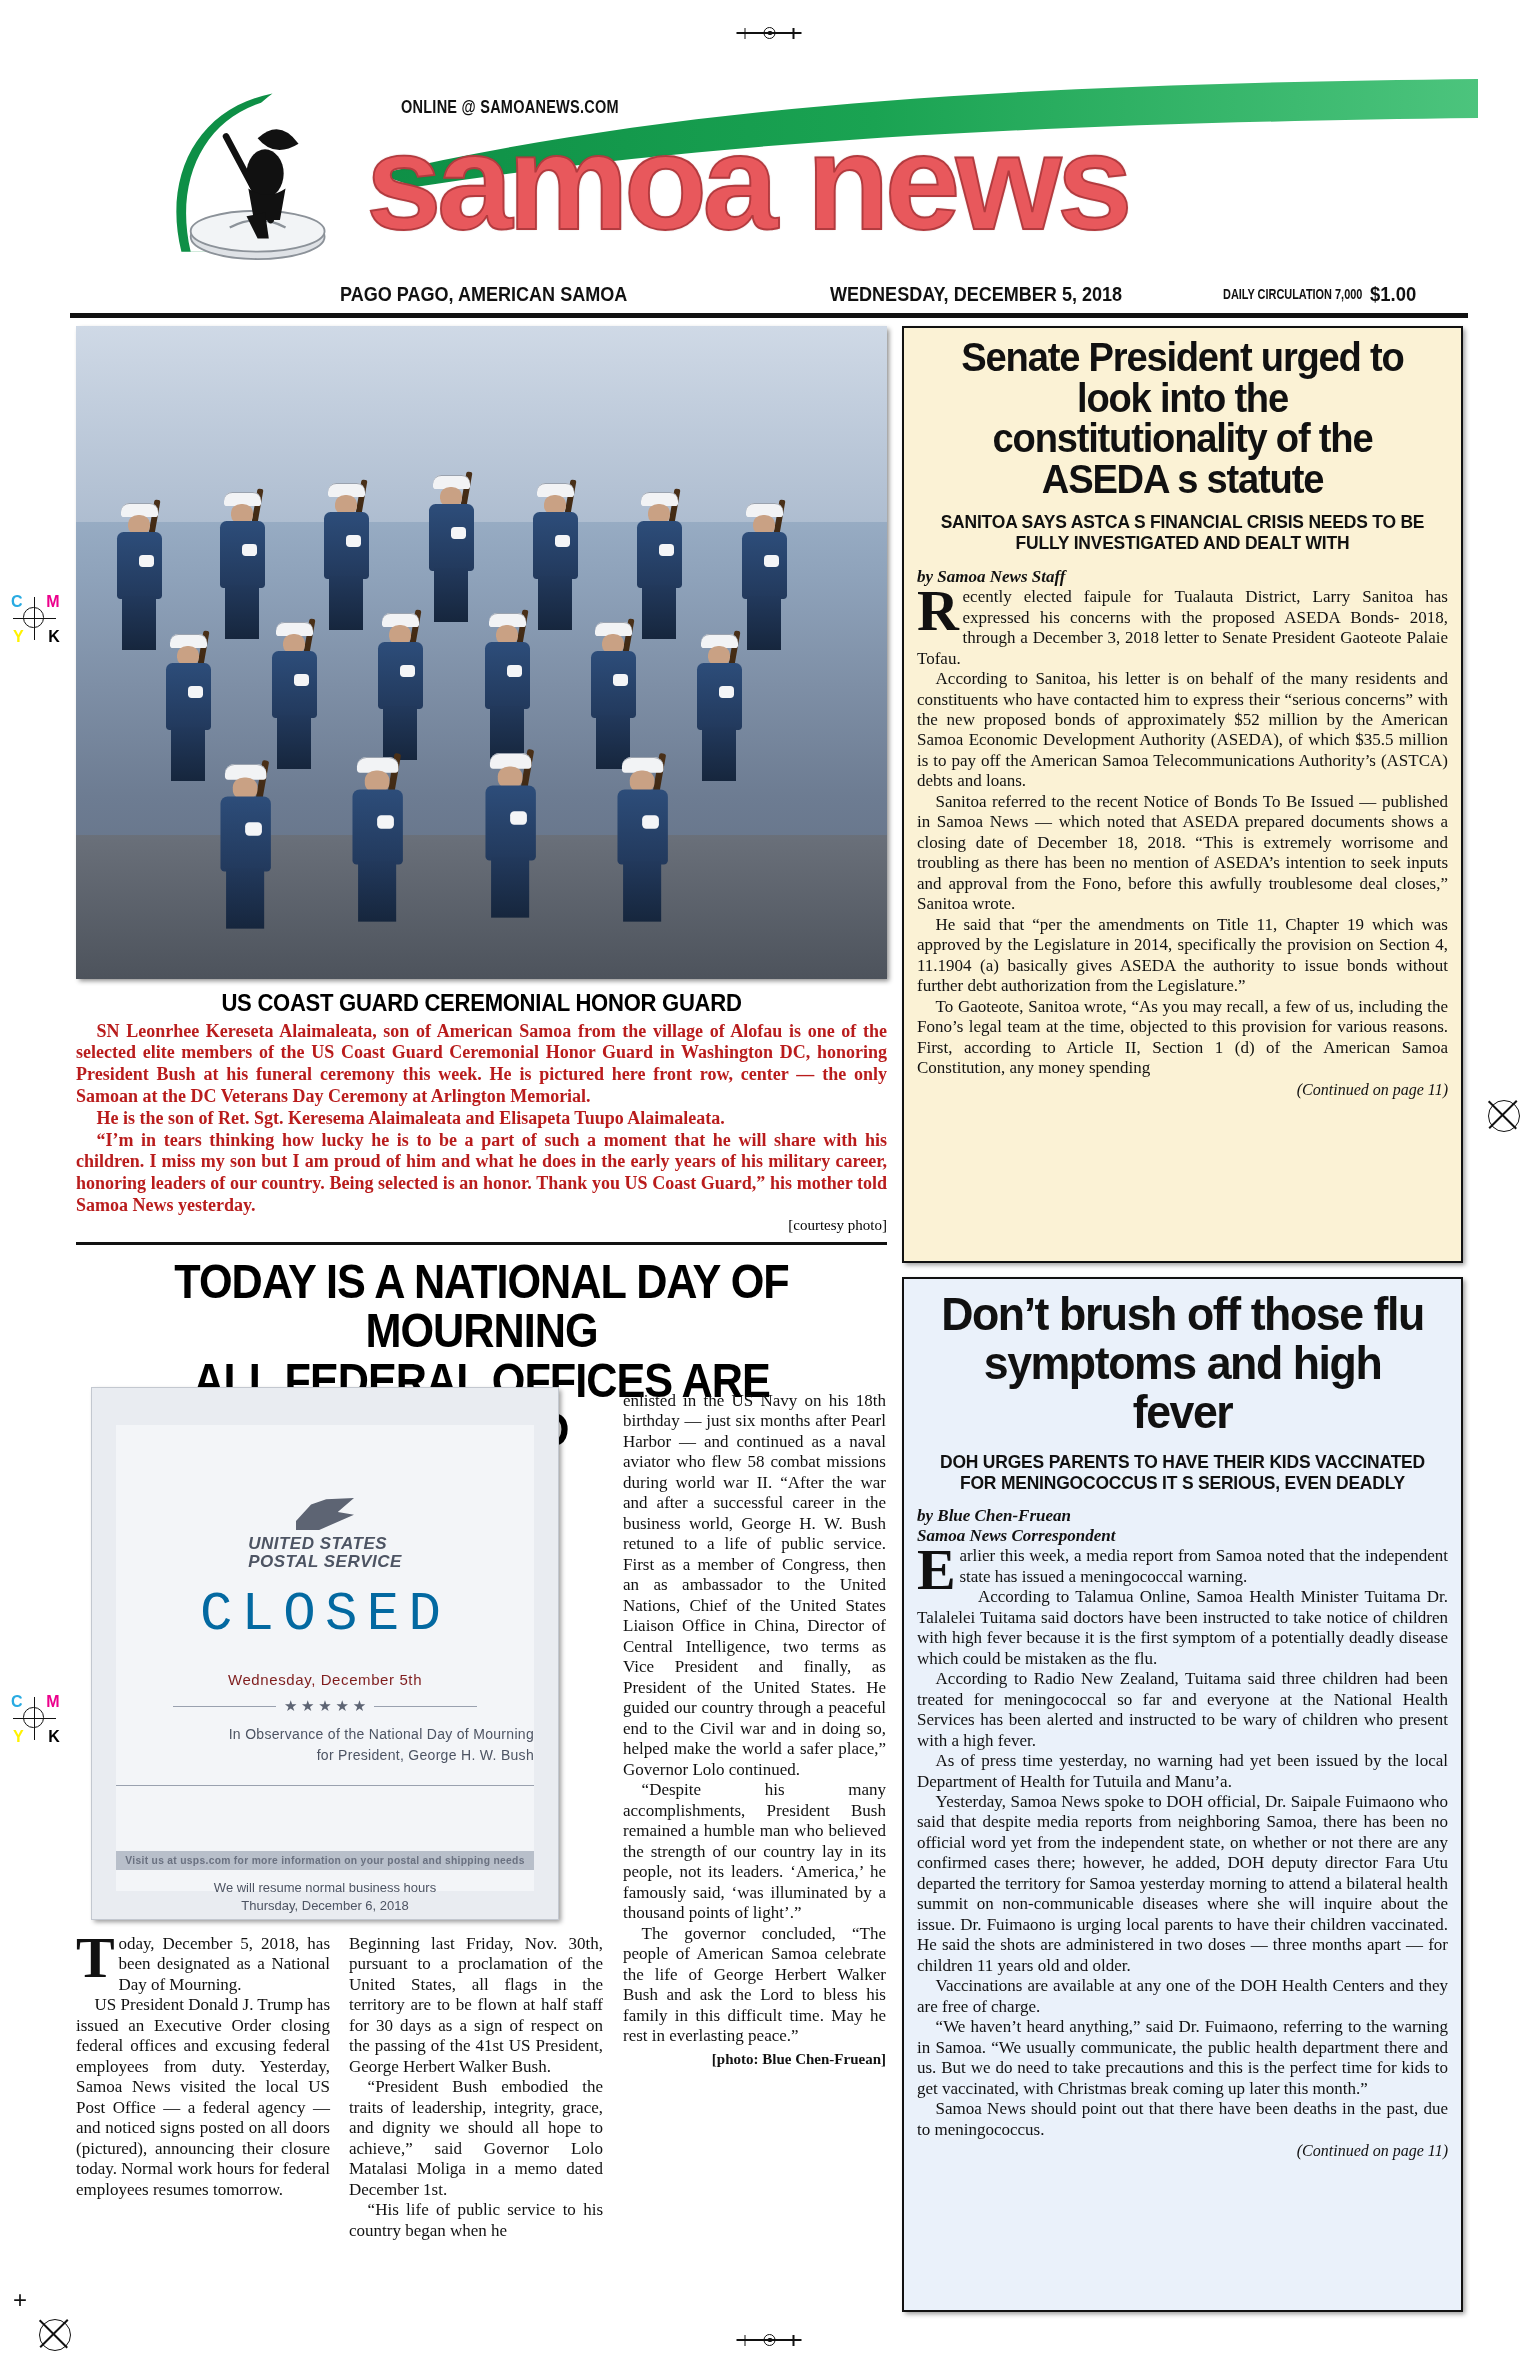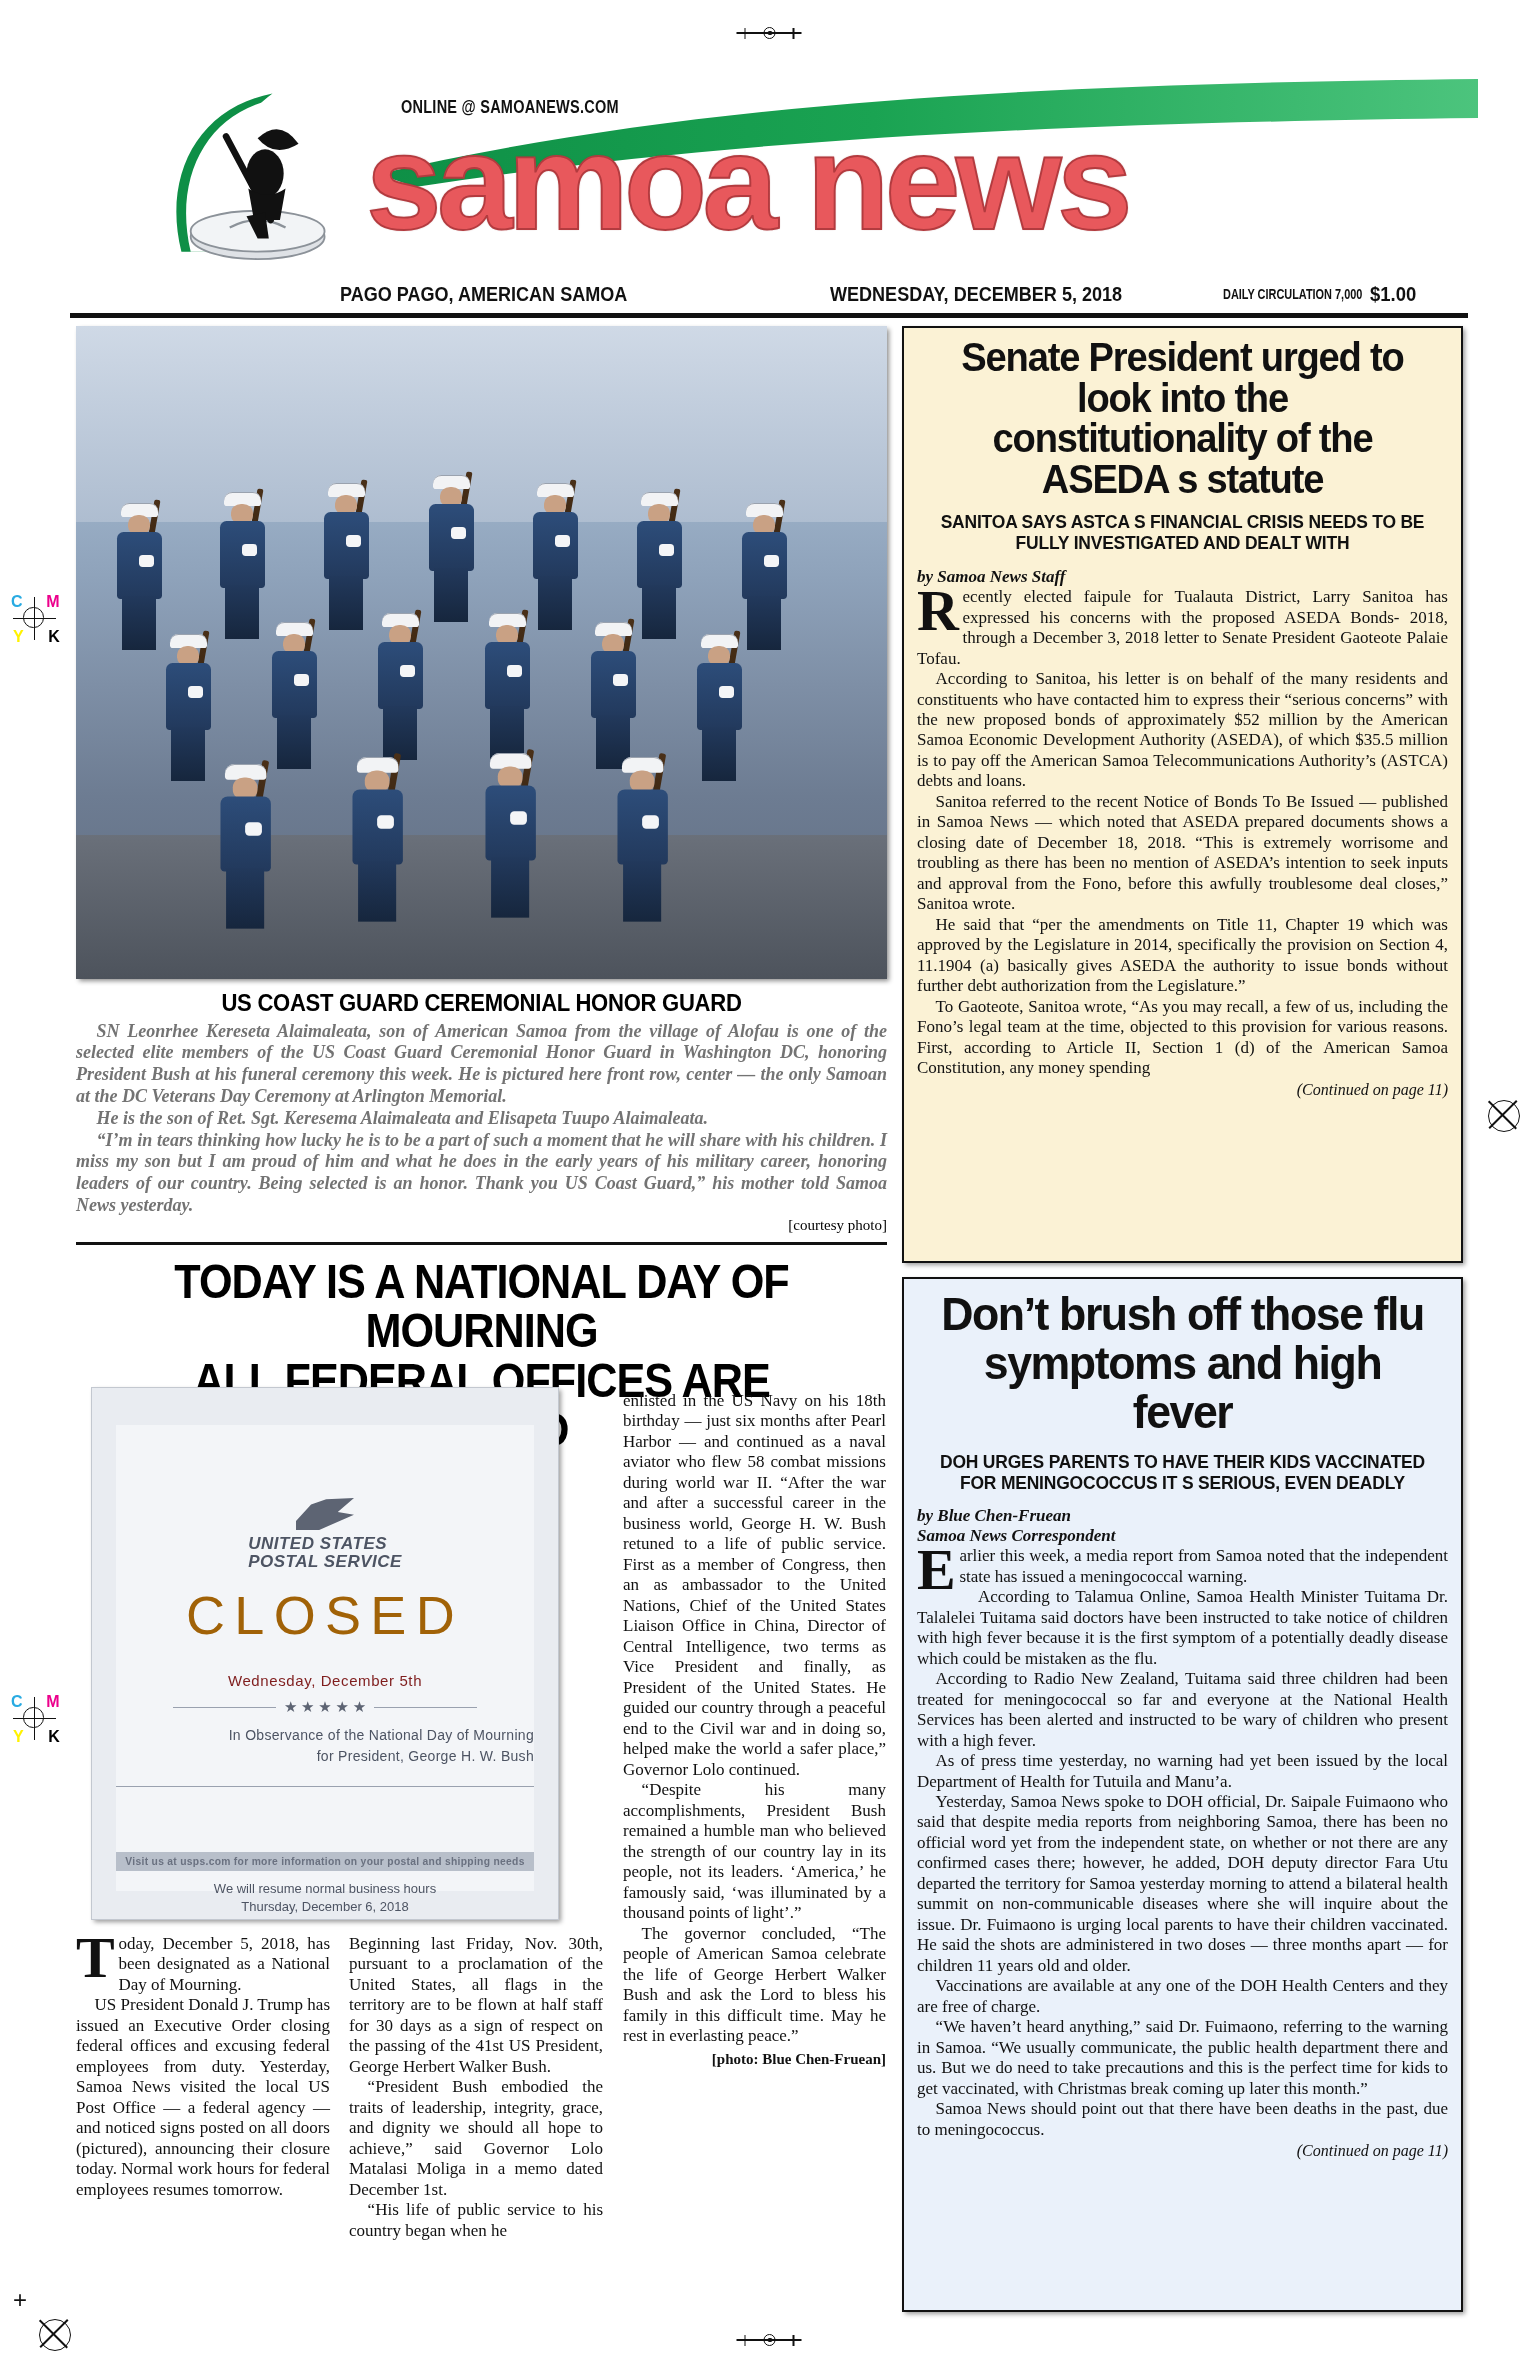--- a/index.html
+++ b/index.html
@@ -58,21 +58,21 @@
   .gfig{position:absolute;width:52px;}
   .gfig .cap{position:absolute;left:7.5px;top:0;width:37px;height:14px;background:#f2f3f5;border-radius:8.4px 8.4px 2.8px 2.8px;box-shadow:0 0.9px 0 #9aa2ae inset;}
   .gfig .face{position:absolute;left:15px;top:12px;width:22.4px;height:19.6px;background:#c9a184;border-radius:45%;}
   .gfig .body{position:absolute;left:3.7px;top:29px;width:45px;height:67px;background:linear-gradient(#2d4d7a,#22395c);border-radius:6.5px 6.5px 3.7px 3.7px;}
   .gfig .legs{position:absolute;left:9.3px;top:93px;width:34px;height:54px;background:linear-gradient(#22395c,#16263d);}
   .gfig .rifle{position:absolute;left:32px;top:-3.7px;width:5.6px;height:110px;background:linear-gradient(#4a3018,#2b1b0c);transform:rotate(10deg);border-radius:1.9px;}
   .gfig .glove{position:absolute;left:26px;top:52px;width:15px;height:12px;background:#f4f5f7;border-radius:3.7px;}
 
   .photo-caption{position:absolute;left:76px;top:990px;width:811px;}
   .cap-head{font-family:"Liberation Sans",sans-serif;font-weight:bold;font-size:23px;text-align:center;letter-spacing:-0.3px;color:#000;margin-bottom:3.7px;transform:scaleX(.96);}
-  .cap-body{font-family:"Liberation Serif",serif;font-style:italic;font-weight:bold;font-size:18px;line-height:1.21;text-align:justify;color:#737373;}
+  .cap-body{font-family:"Liberation Serif",serif;font-weight:bold;font-size:18px;line-height:1.21;text-align:justify;color:#b91c1c;}
   .cap-body p{margin:0;text-indent:20.5px;}
   .cap-credit{font-family:"Liberation Serif",serif;font-size:15px;text-align:right;margin-top:0.9px;color:#000;}
 
   
   .box-senate{position:absolute;left:902px;top:326px;width:561px;height:937px;background:#fbf2d5;border:2.8px solid #111;box-sizing:border-box;padding:9.3px 13px 5.6px 13px;box-shadow:2.8px 2.8px 4.7px rgba(0,0,0,.4);}
   .hl-senate{font-family:"Liberation Sans",sans-serif;font-weight:bold;font-size:41px;line-height:.99;text-align:center;letter-spacing:-1.3px;color:#111;transform:scaleX(.93);transform-origin:center top;}
   .sub-senate{font-family:"Liberation Sans",sans-serif;font-weight:bold;font-size:18px;line-height:1.18;text-align:center;color:#111;margin-top:12px;letter-spacing:-0.2px;transform:scaleX(.97);}
   .byline{font-family:"Liberation Serif",serif;font-weight:bold;font-style:italic;font-size:17px;color:#111;margin-top:13px;}
   .byline2{font-family:"Liberation Serif",serif;font-weight:bold;font-style:italic;font-size:17px;color:#111;}
   .bodytext{font-family:"Liberation Serif",serif;font-size:17px;line-height:1.205;text-align:justify;color:#111;}
@@ -83,21 +83,21 @@
 
   
   .hl-mourn{position:absolute;left:76px;top:1257px;width:811px;font-family:"Liberation Sans",sans-serif;font-weight:bold;font-size:48px;line-height:1.03;text-align:center;letter-spacing:-1.1px;color:#000;transform:scaleX(.9);transform-origin:center top;}
 
   
   .photo-usps{position:absolute;left:91px;top:1387px;width:466px;height:531px;background:#e9ecf1;border:0.9px solid #c3c8d0;box-shadow:2.8px 2.8px 4.7px rgba(0,0,0,.4);overflow:hidden;}
   .usps-inner{position:absolute;left:24px;top:37px;right:24px;bottom:28px;background:#f3f5f8;}
   .usps-logo{display:flex;align-items:center;justify-content:center;gap:5px;margin-top:73px;flex-direction:column;}
   .usps-eagle{width:58px;height:32px;background:#5d6473;clip-path:polygon(0 72%,26% 20%,52% 4%,100% 0,72% 44%,100% 52%,40% 100%,0 100%);}
   .usps-wordmark{font-family:"Liberation Sans",sans-serif;font-weight:bold;font-size:17px;line-height:1.05;letter-spacing:0.5px;color:#4d5463;font-style:italic;}
-  .usps-closed{font-family:Liberation Sans, sans-serif;font-size:54px;letter-spacing:9.3px;text-align:center;color:#a16207;margin-top:13px;font-weight:400;}
+  .usps-closed{font-family:Liberation Mono, monospace;font-size:54px;letter-spacing:9.3px;text-align:center;color:#0369a1;margin-top:13px;font-weight:400;}
   .usps-date{font-family:"Liberation Sans",sans-serif;font-size:15px;text-align:center;color:#7f1d1d;margin-top:26px;letter-spacing:0.6px;}
   .usps-stars{display:flex;align-items:center;justify-content:center;gap:7.5px;margin-top:9.3px;color:#5d6473;}
   .usps-stars .ln{height:0.9px;background:#9aa1af;flex:0 0 103px;}
   .usps-obs{font-family:"Liberation Sans",sans-serif;font-size:14px;text-align:right;color:#4d5463;margin-top:9.3px;line-height:1.45;letter-spacing:0.3px;}
   .usps-hr{height:0.9px;background:#9aa1af;margin:20.5px 0 0 0;}
   .usps-strip{background:#b8bfca;color:#6a7180;font-family:"Liberation Sans",sans-serif;font-size:10.3px;text-align:center;padding:3.7px 0;margin-top:65px;letter-spacing:0.3px;font-weight:bold;}
   .usps-resume{font-family:"Liberation Sans",sans-serif;font-size:13px;text-align:center;color:#4d5463;margin-top:9.3px;line-height:1.4;}
 
   
   .mc{position:absolute;font-family:"Liberation Serif",serif;font-size:17px;line-height:1.205;text-align:justify;color:#111;}

